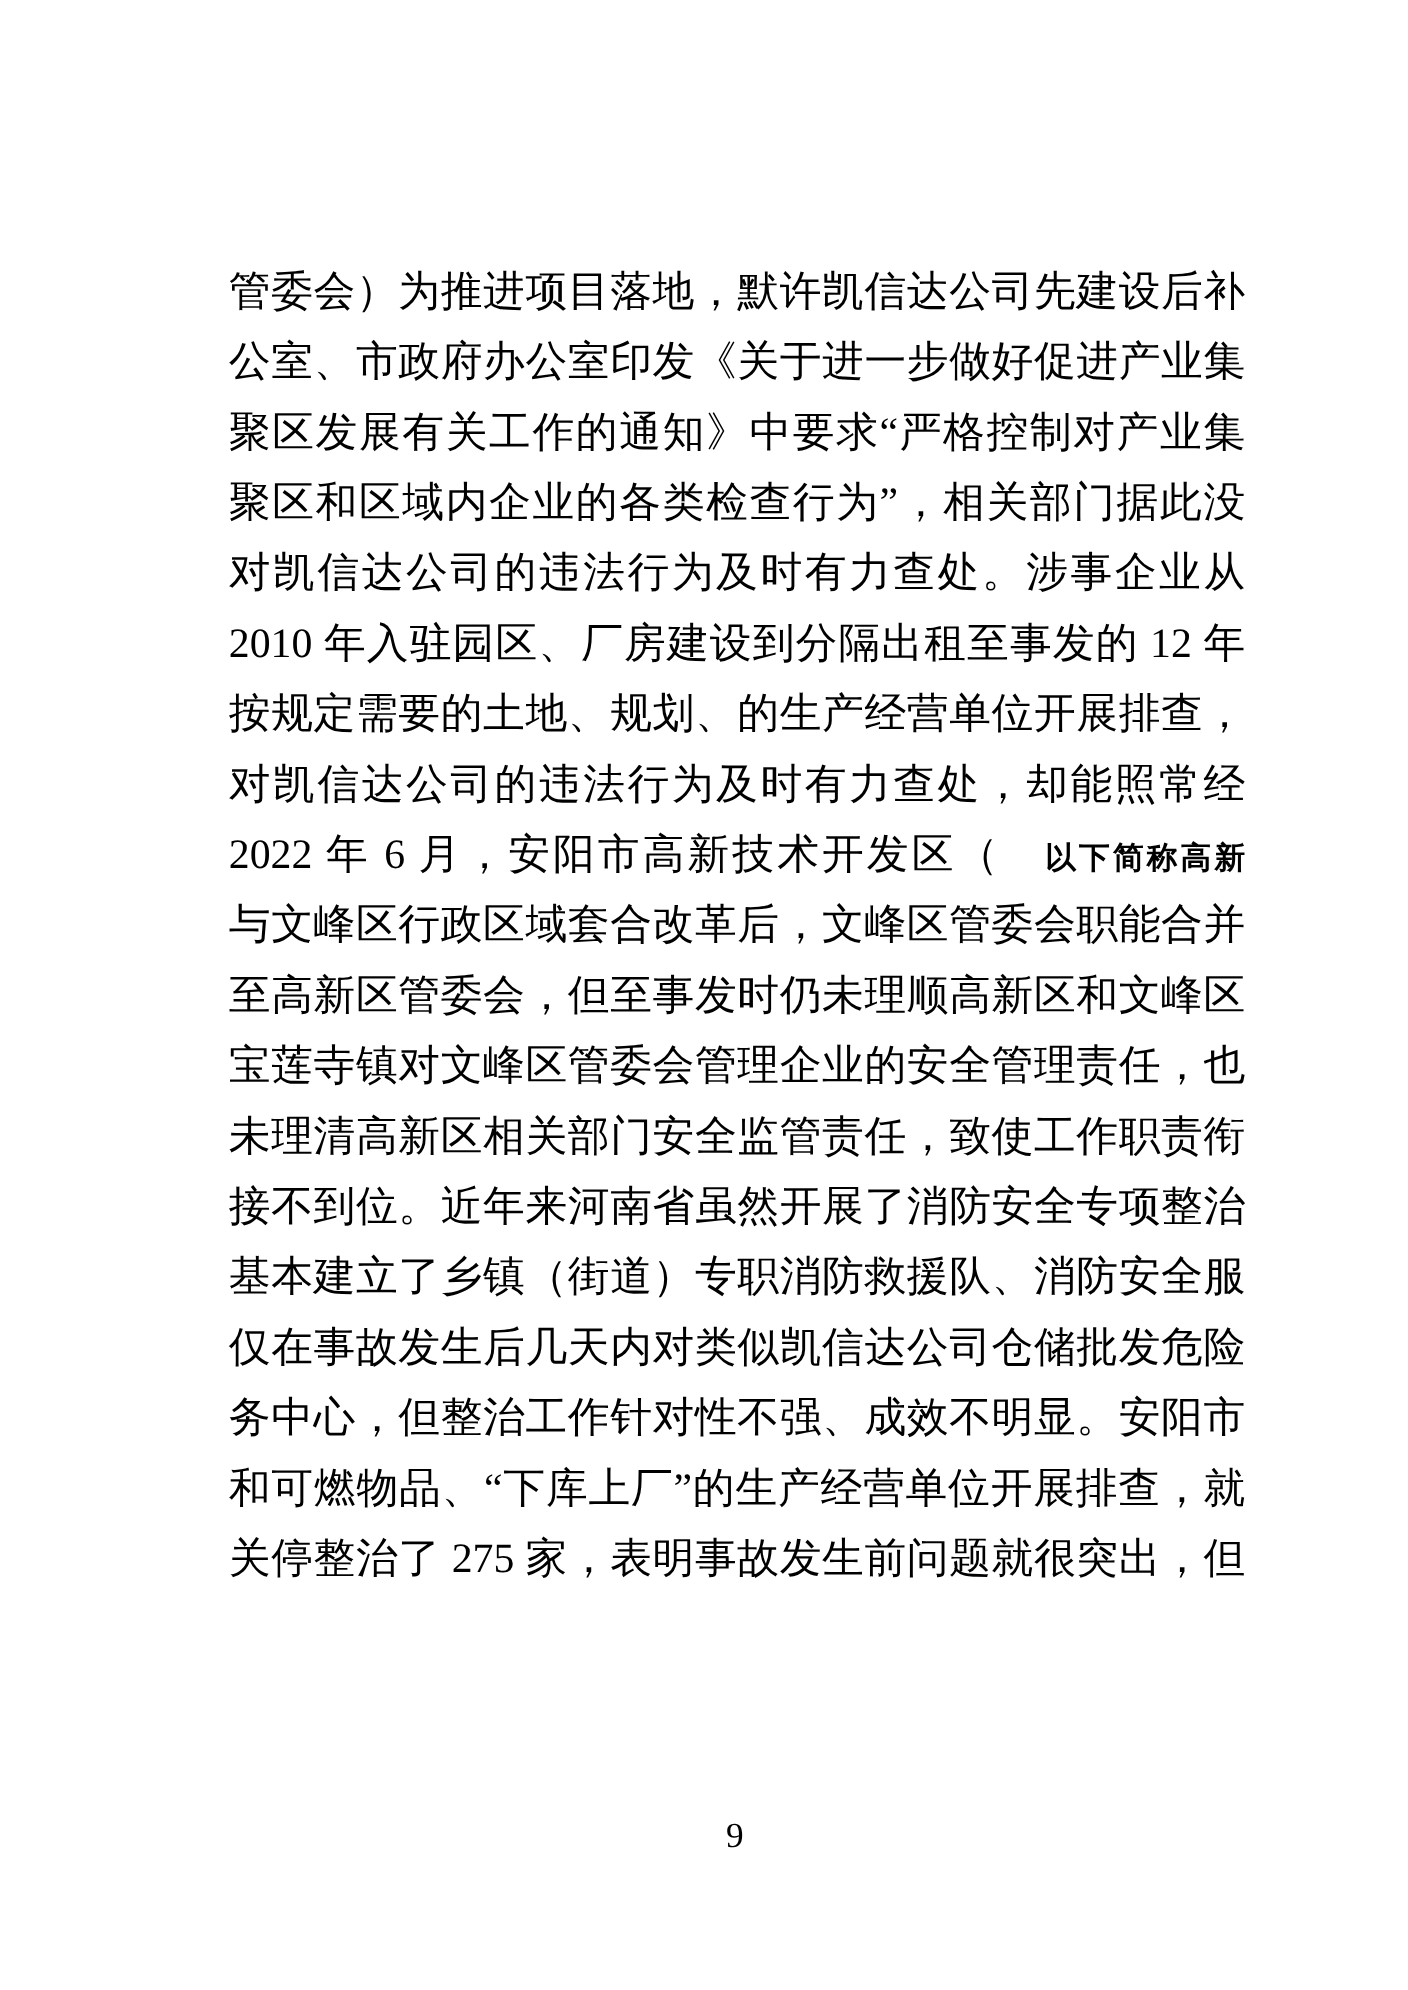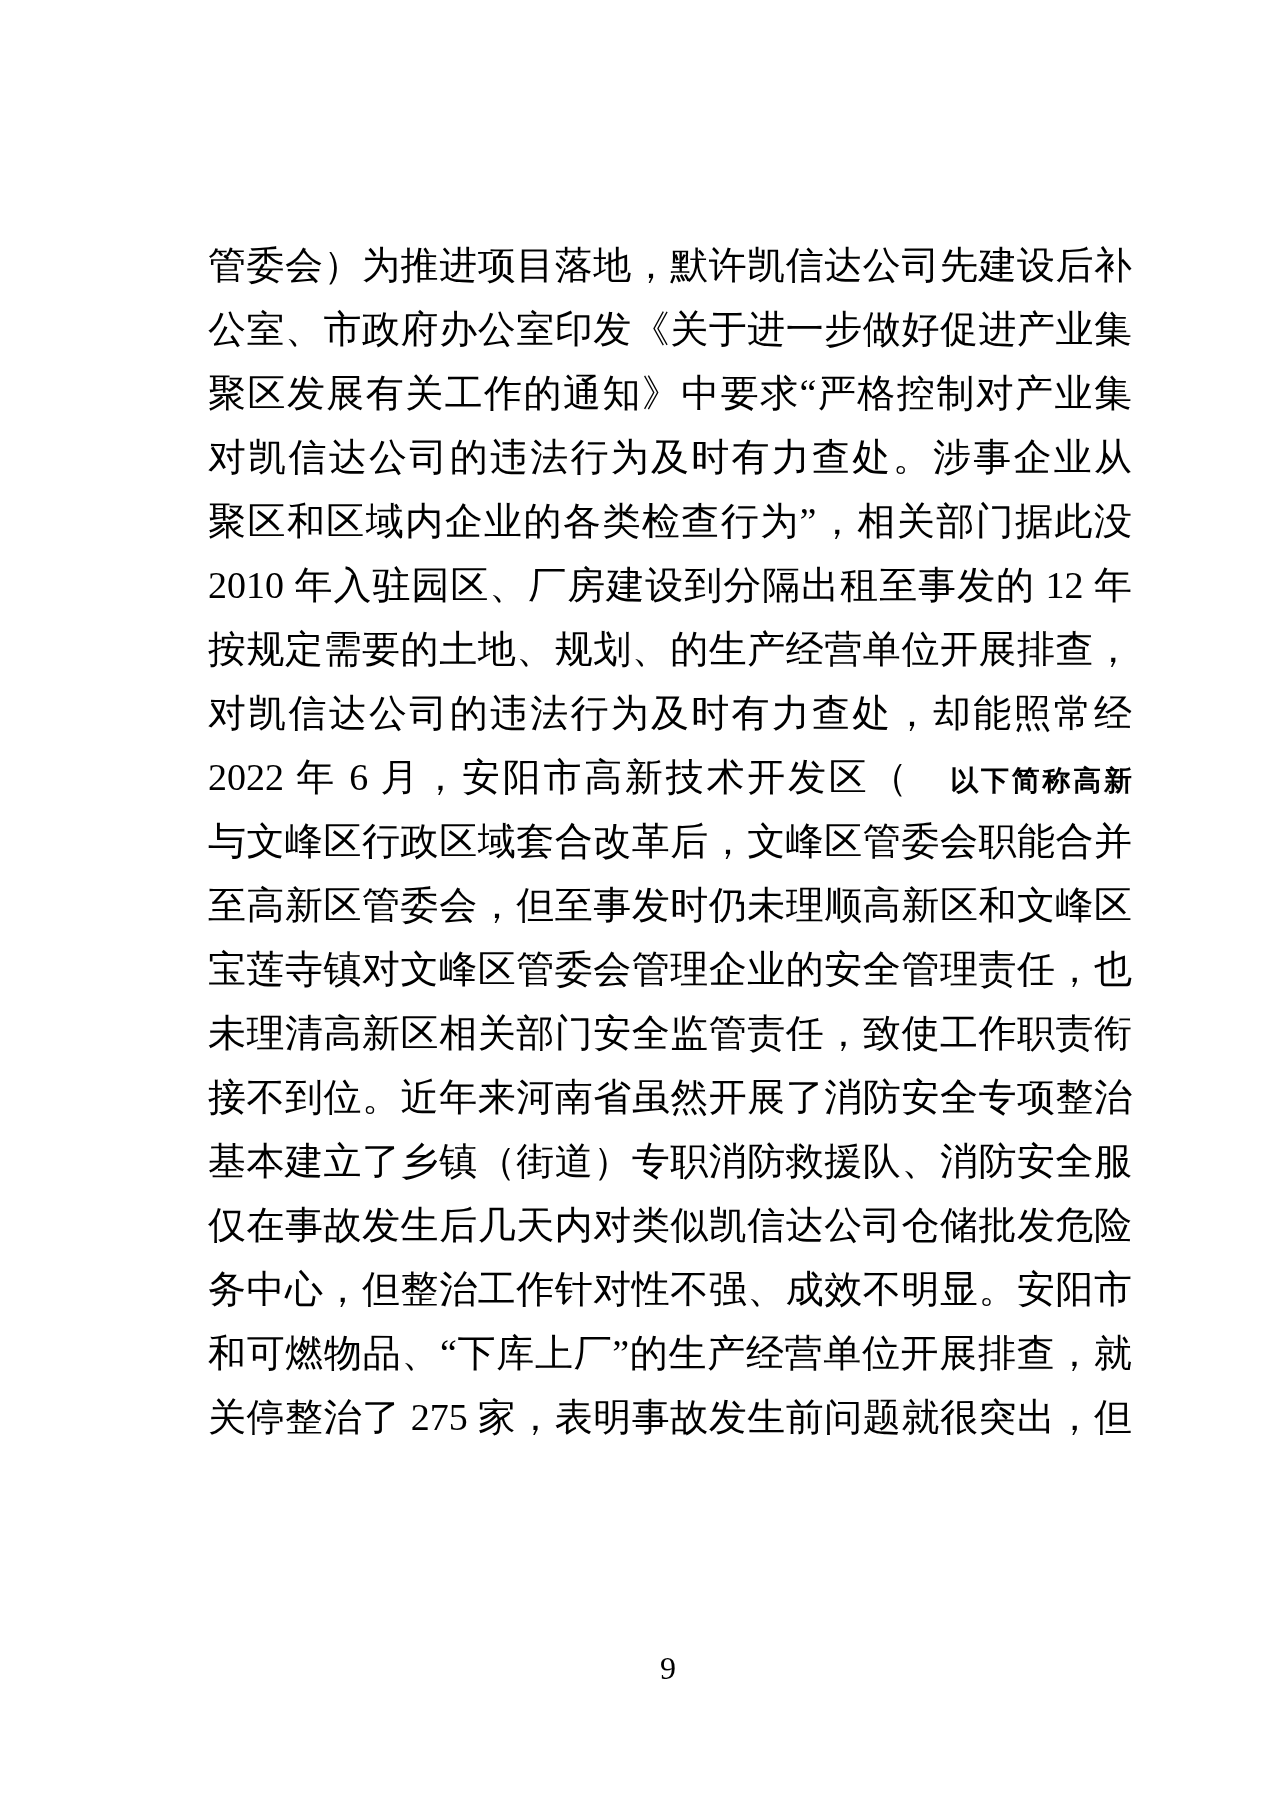--- a/index.html
+++ b/index.html
@@ -61,22 +61,22 @@
   }
 </style>
 </head>
 <body>
 
 <main class="page">
   <section class="text-block" id="text-block">
       <div class="text-line"><span class="seg">管委会）为推进项目落地，默许凯信达公司先建设后补办</span></div>
       <div class="text-line"><span class="seg">公室、市政府办公室印发《关于进一步做好促进产业集</span></div>
       <div class="text-line"><span class="seg">聚区发展有关工作的通知》中要求“严格控制对产业集</span></div>
+      <div class="text-line"><span class="seg">聚区和区域内企业的各类检查行为”，相关部门据此没有</span></div>
       <div class="text-line"><span class="seg">对凯信达公司的违法行为及时有力查处。涉事企业从</span></div>
-      <div class="text-line"><span class="seg">聚区和区域内企业的各类检查行为”，相关部门据此没有</span></div>
       <div class="text-line"><span class="seg">2010 年入驻园区、厂房建设到分隔出租至事发的 12 年来，</span></div>
       <div class="text-line"><span class="seg">按规定需要的土地、规划、的生产经营单位开展排查，</span></div>
       <div class="text-line"><span class="seg">对凯信达公司的违法行为及时有力查处，却能照常经营。</span></div>
       <div class="text-line"><span class="seg">2022 年 6 月，安阳市高新技术开发区（</span><span class="seg small">以下简称高新区</span><span class="seg">）</span></div>
       <div class="text-line"><span class="seg">与文峰区行政区域套合改革后，文峰区管委会职能合并</span></div>
       <div class="text-line"><span class="seg">至高新区管委会，但至事发时仍未理顺高新区和文峰区</span></div>
       <div class="text-line"><span class="seg">宝莲寺镇对文峰区管委会管理企业的安全管理责任，也</span></div>
       <div class="text-line"><span class="seg">未理清高新区相关部门安全监管责任，致使工作职责衔</span></div>
       <div class="text-line"><span class="seg">接不到位。近年来河南省虽然开展了消防安全专项整治</span></div>
       <div class="text-line"><span class="seg">基本建立了乡镇（街道）专职消防救援队、消防安全服</span></div>

